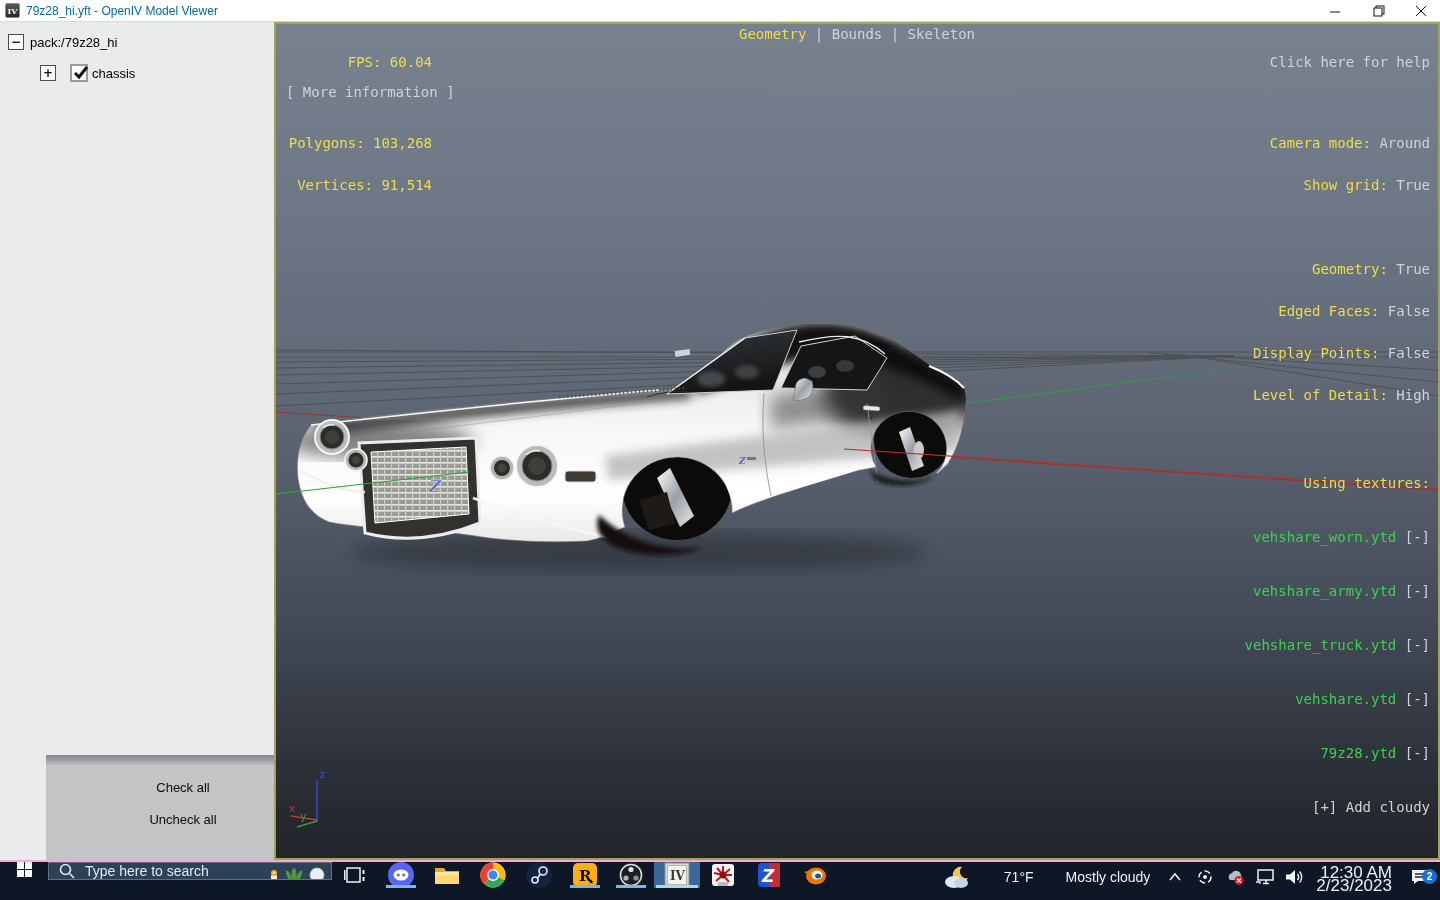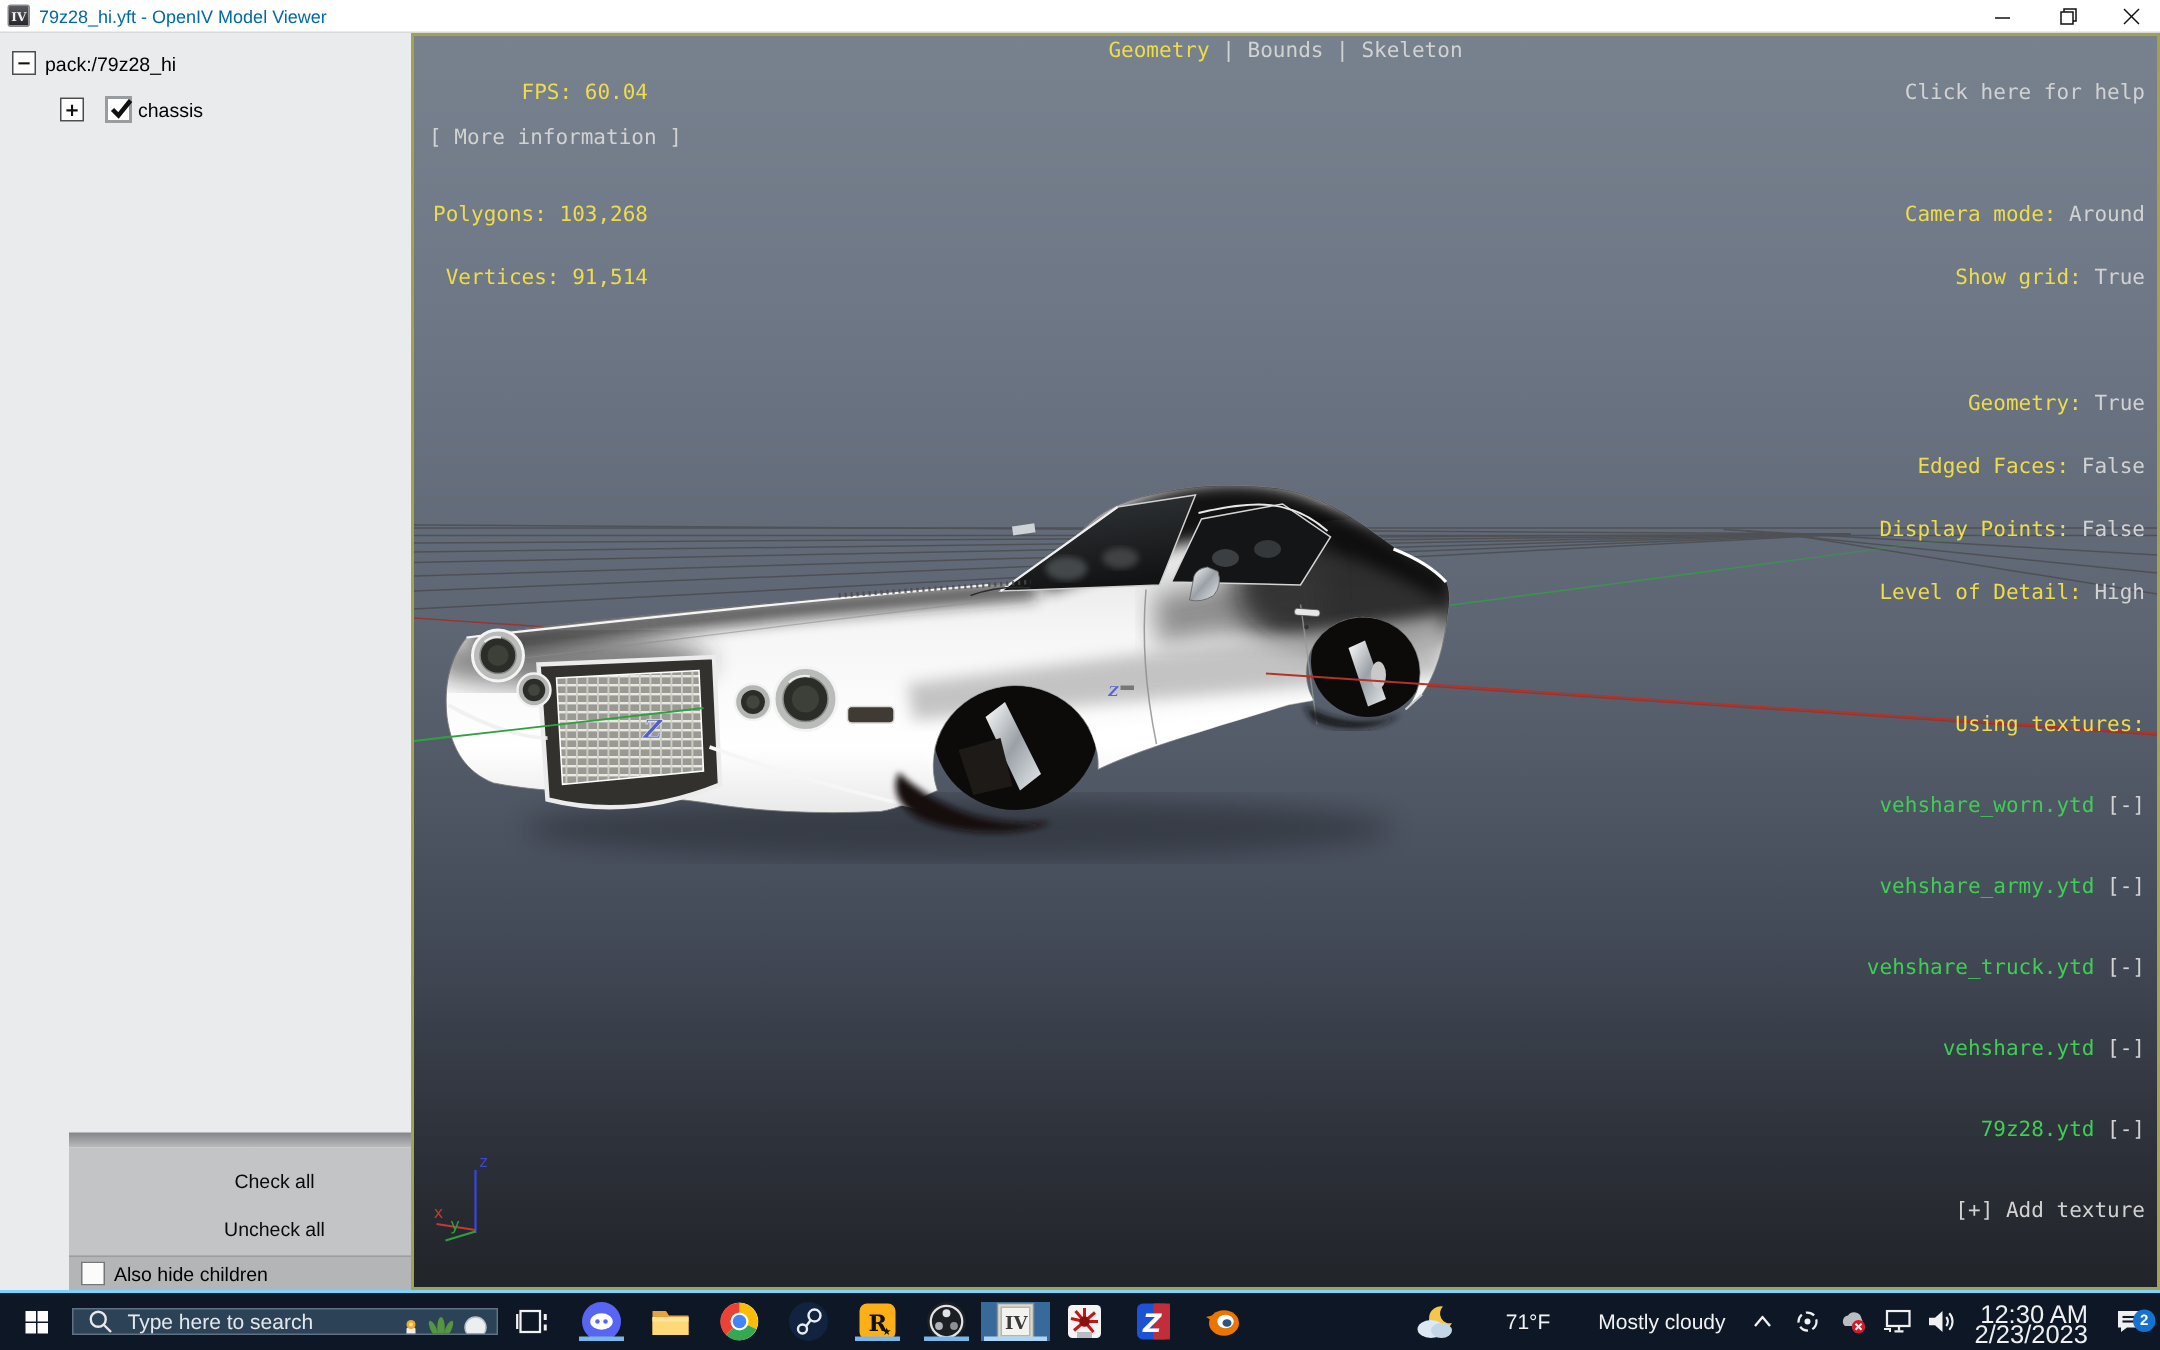--- a/index.html
+++ b/index.html
@@ -61,21 +61,21 @@
   .vp-stats { position:absolute; left:10px; top:3px; width:146px; text-align:right; }
   .vp-stats .gap { height:11px; }
   .vp-moreinfo { position:absolute; left:10px; top:61px; }
   .vp-tabs { position:absolute; left:0; top:3px; width:100%; text-align:center; }
   .vp-right { position:absolute; right:8px; top:3px; text-align:right; }
   .vp-right .gap1 { height:11px; } .vp-right .gap2 { height:14px; }
   .vp-textures { position:absolute; right:8px; bottom:6px; text-align:right; line-height:18px; }
 
   
   .taskbar { position:absolute; left:0; top:860px; width:1440px; height:40px;
-             background:#0d1726; border-top:2px solid #7dd3fc; display:flex; align-items:center; }
+             background:#0d1726; border-top:2px solid #f9a8d4; display:flex; align-items:flex-start; }
   .tb-start { width:48px; display:flex; align-items:center; justify-content:center; }
   .win-logo { display:grid; grid-template-columns:7px 7px; grid-template-rows:7px 7px; gap:1px; }
   .win-logo span { background:#fdfdfd; }
   .searchbox { width:284px; background:#2c4257; border:1px solid #5f7183; display:flex;
                align-items:center; position:relative; }
   .searchbox .ph { color:#e4e8ec; font-size:14px; margin-left:10px; flex:1 1 auto; }
   .search-art { position:absolute; right:0; top:0; width:66px; height:100%; overflow:hidden; }
   .appbtns { display:flex; }
   .slot { width:46px; display:flex; align-items:center; justify-content:center; position:relative; }
   .slot .underline { position:absolute; bottom:0; left:8px; width:30px; height:3px; background:#7ab6e8; }
@@ -135,24 +135,20 @@
           </svg>
         </div>
         <span>chassis</span>
       </div>
 
       <div class="side-footer">
         <div class="foot-shade"></div>
         <div class="foot-body">
           <button class="flat-btn btn-checkall">Check all</button>
           <button class="flat-btn btn-uncheckall">Uncheck all</button>
-          <div class="hide-row">
-            <div class="chk-small"></div>
-            <span>Also hide children</span>
-          </div>
         </div>
       </div>
     </div>
 
     <div class="viewport">
       <div class="vp-inner">
 
         <svg class="scene" viewBox="277 24 1162 834" preserveAspectRatio="none">
           <defs>
             <linearGradient id="bodyG" x1="0" y1="0" x2="0" y2="1">
@@ -349,21 +345,21 @@
           <div><span class="yel">Level of Detail:</span><span class="lt"> High</span></div>
         </div>
 
         <div class="vp-textures mono">
           <div class="yel">Using textures:</div>
           <div><span class="grn">vehshare_worn.ytd</span><span class="lt"> [-]</span></div>
           <div><span class="grn">vehshare_army.ytd</span><span class="lt"> [-]</span></div>
           <div><span class="grn">vehshare_truck.ytd</span><span class="lt"> [-]</span></div>
           <div><span class="grn">vehshare.ytd</span><span class="lt"> [-]</span></div>
           <div><span class="grn">79z28.ytd</span><span class="lt"> [-]</span></div>
-          <div class="lt">[+] Add texture</div>
+          <div class="lt">[+] Add cloudy</div>
         </div>
 
       </div>
     </div>
   </div>
 
   <div class="taskbar">
     <div class="tb-start">
       <div class="win-logo">
           <span></span>

